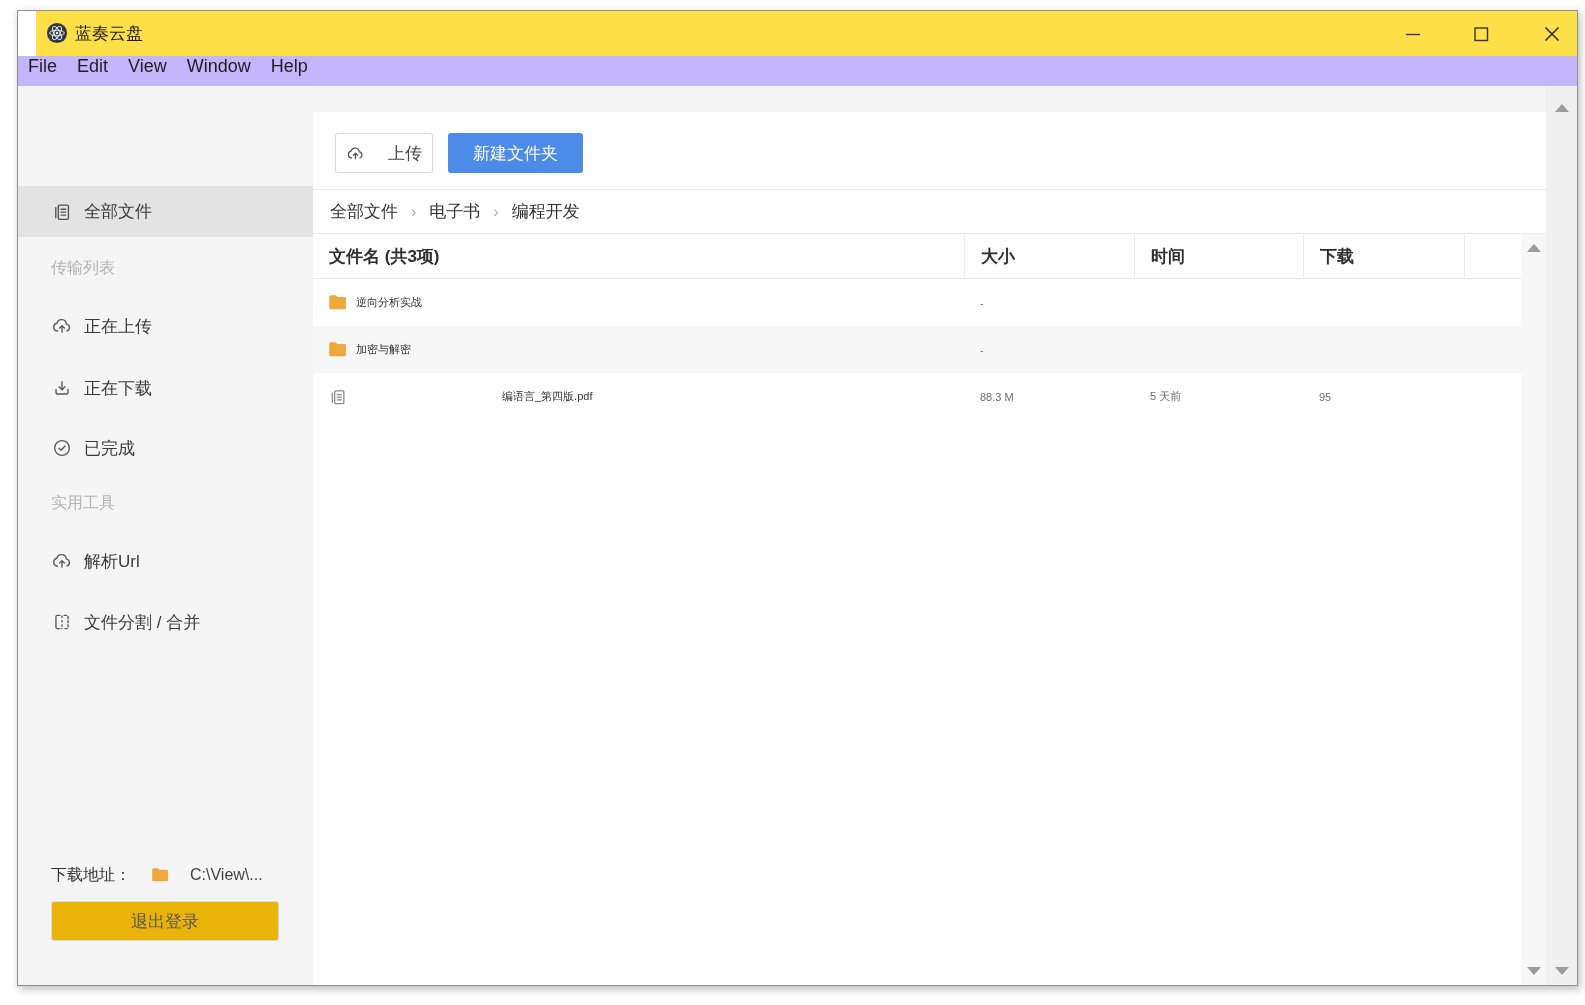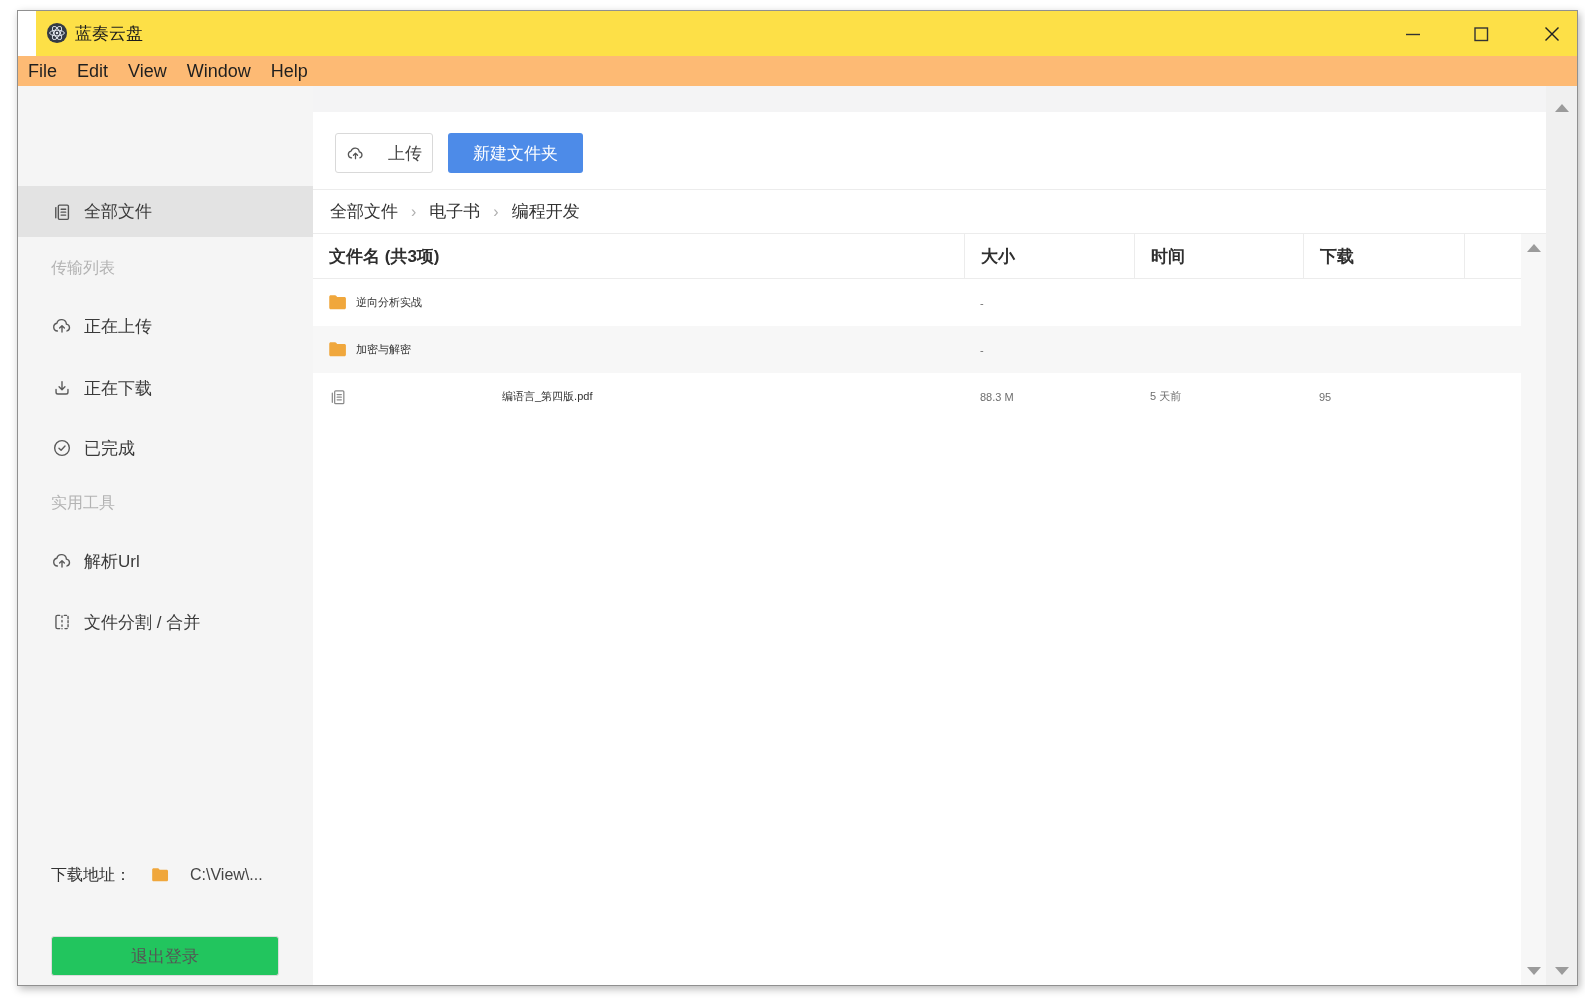--- a/index.html
+++ b/index.html
@@ -11,40 +11,40 @@
   
   .titlebar { position:absolute; left:0; top:0; right:0; height:45px; background:#fde047;margin-left:18px; }
   .app-icon { position:absolute; left:10px; top:11px; width:22px; height:22px; }
   .app-title { position:absolute; left:39px; top:0; height:45px; display:flex; align-items:center;
     font-size:17px; color:#1c1c1c; }
   .win-btn { position:absolute; top:9px; width:28px; height:28px; display:flex;
     align-items:center; justify-content:center; cursor:pointer; }
   .win-btn.min { left:1363px; } .win-btn.max { left:1431px; } .win-btn.close { left:1502px; }
 
   
-  .menubar { position:absolute; left:0; top:45px; right:0; height:30px; background:#fdba74;
-    display:flex; align-items:center; }
+  .menubar { position:absolute; left:0; top:45px; right:0; height:30px; background:#c4b5fd;
+    display:flex; align-items:flex-start; }
   .menu-item { padding:0 10px; font-size:18px; color:#1f1f1f; cursor:default; }
 
   
   .body { position:absolute; left:0; top:75px; right:0; bottom:0; display:flex; }
 
   
   .sidebar { position:relative; width:295px; background:#f5f5f5; flex:none; }
   .side-item { position:absolute; left:0; width:295px; height:48px; display:flex;
     align-items:center; padding-left:33px; gap:11px; font-size:17px; color:#3a3a3a; cursor:pointer; }
   .side-item.active { height:51px; background:#e3e3e3; }
   .side-section { position:absolute; left:33px; height:22px; font-size:16px; color:#b3b3b3; }
   .s-icon { width:22px; height:22px; display:inline-flex; flex:none; }
   .download-path { position:absolute; left:33px; top:778px; height:22px; display:flex;
     align-items:center; gap:20px; font-size:16px; color:#333; cursor:pointer; }
   .dp-value { color:#444; }
   .logout-btn { position:absolute; left:33px; top:815px; width:228px; height:40px;
-    background:#22c55e; border:1px solid #dcdcdc; border-radius:3px; font-size:17px; color:#555;
-    cursor:pointer; font-family:inherit;margin-top:35px; }
+    background:#eab308; border:1px solid #dcdcdc; border-radius:3px; font-size:17px; color:#555;
+    cursor:pointer; font-family:inherit; }
 
   
   .main { position:relative; width:1233px; flex:none; background:#fff; display:flex; flex-direction:column; }
   .toolbar { position:relative; height:104px; border-bottom:1px solid #ececec; flex:none; }
   .toolbar-topstrip { position:absolute; left:0; top:0; right:0; height:26px; background:#f4f4f5; }
   .upload-btn { position:absolute; left:22px; top:47px; width:98px; height:40px;
     display:flex; align-items:center; justify-content:center; gap:23px; background:#fff;
     border:1px solid #d9d9d9; border-radius:3px; font-size:17px; color:#444; cursor:pointer;
     font-family:inherit; }
   .newfolder-btn { position:absolute; left:135px; top:47px; width:135px; height:40px;

